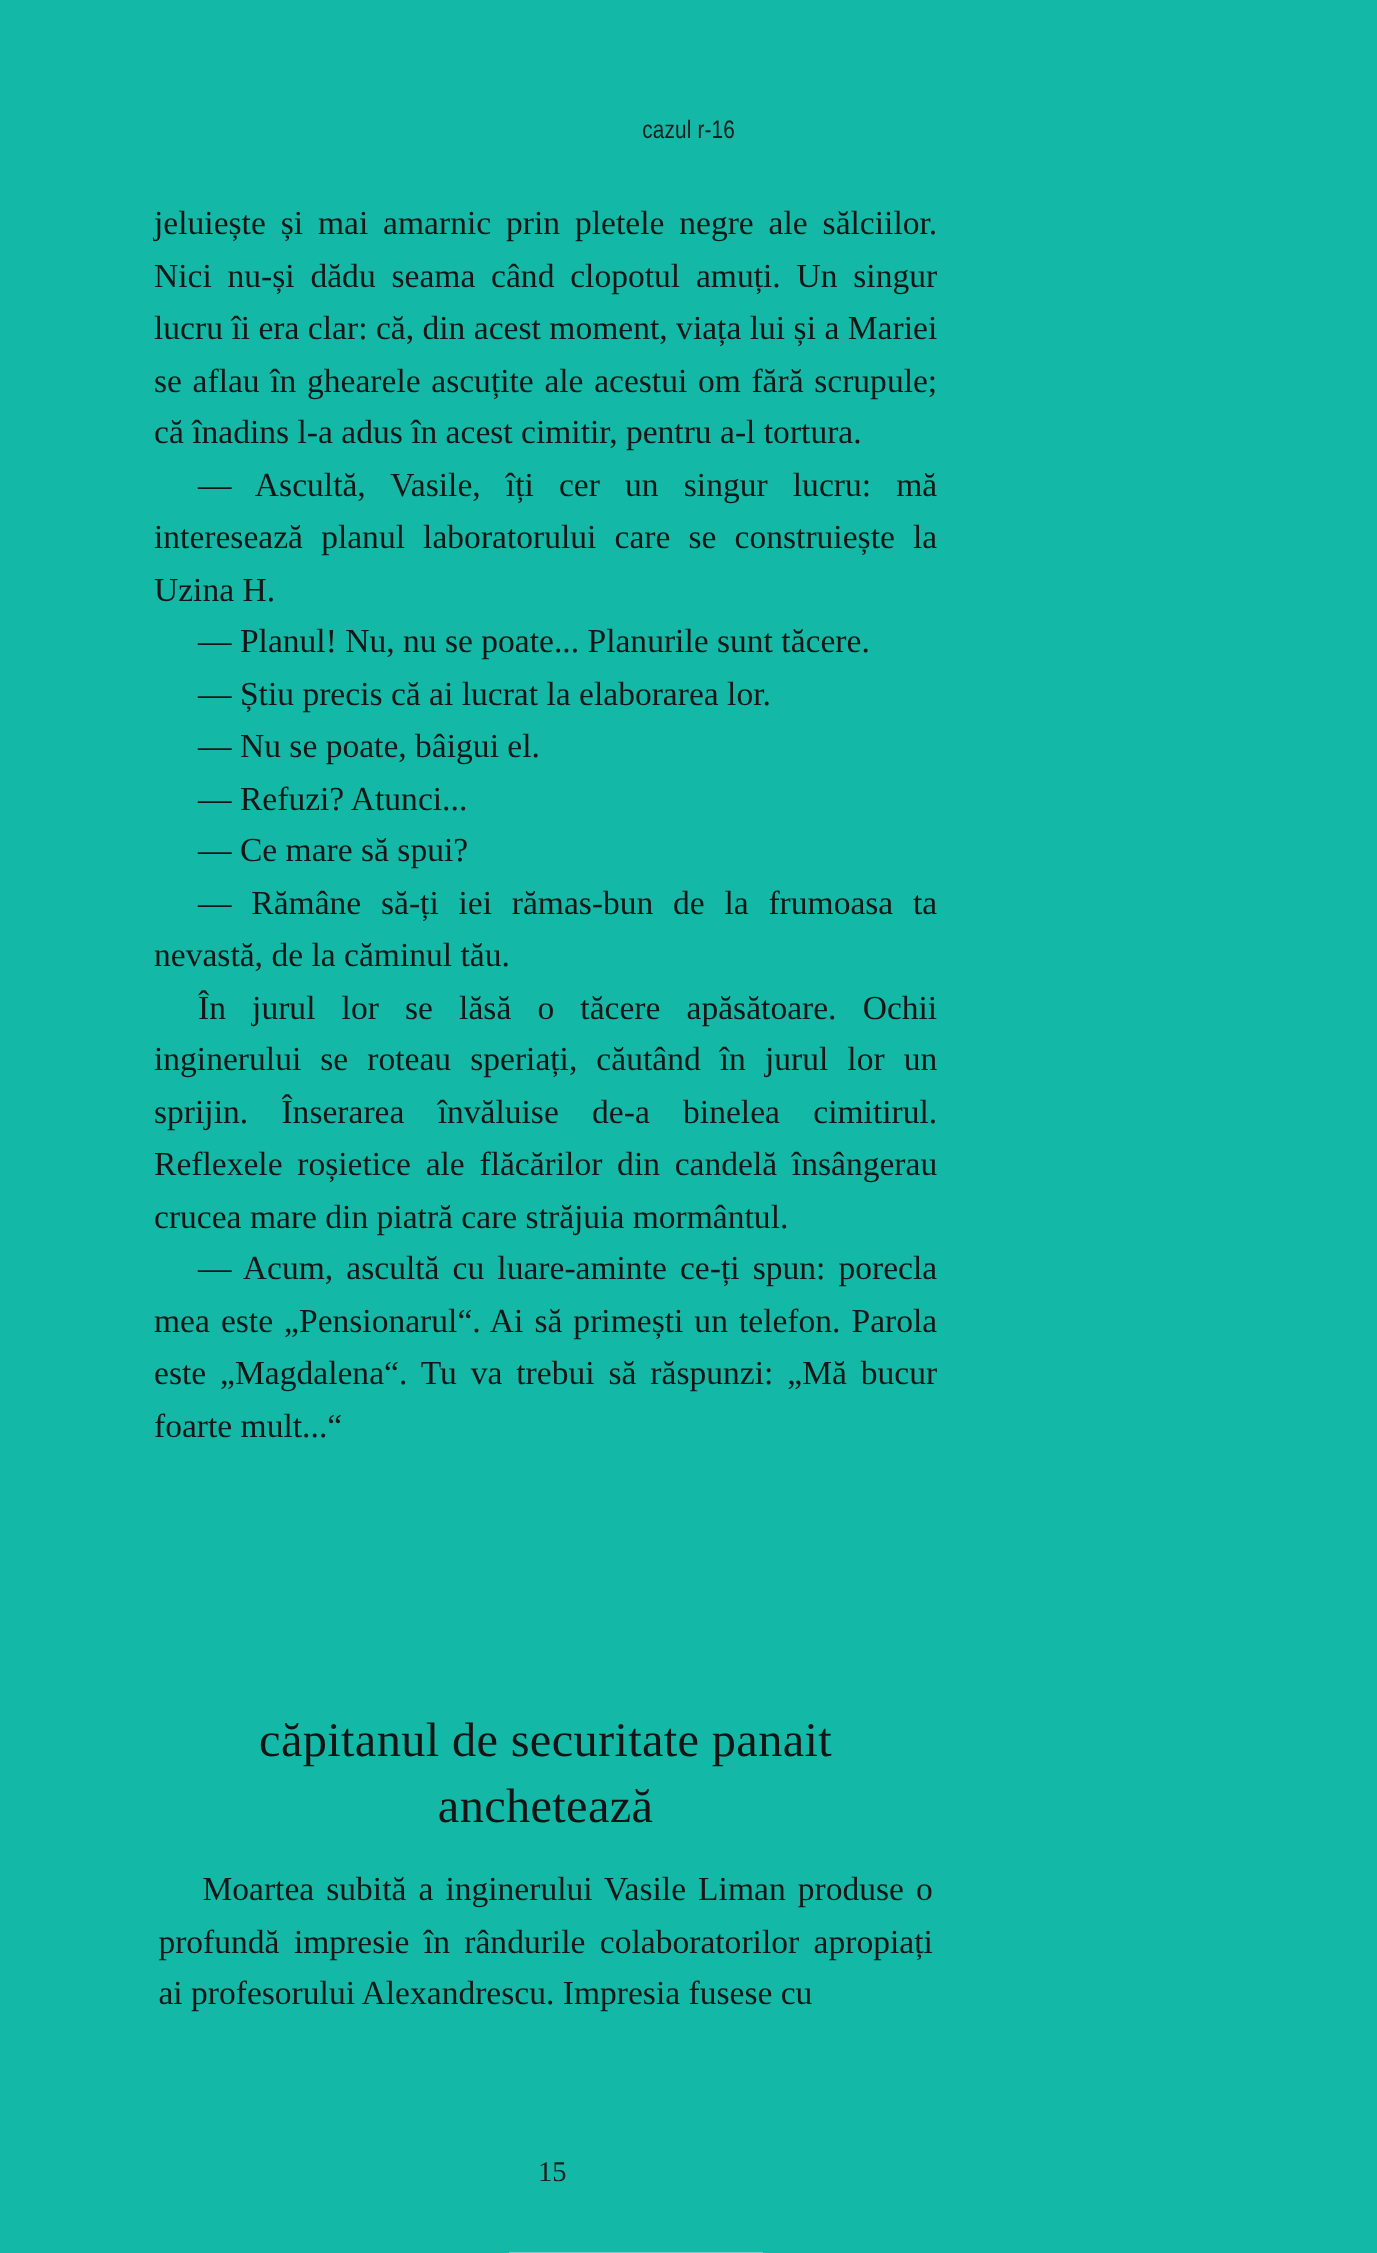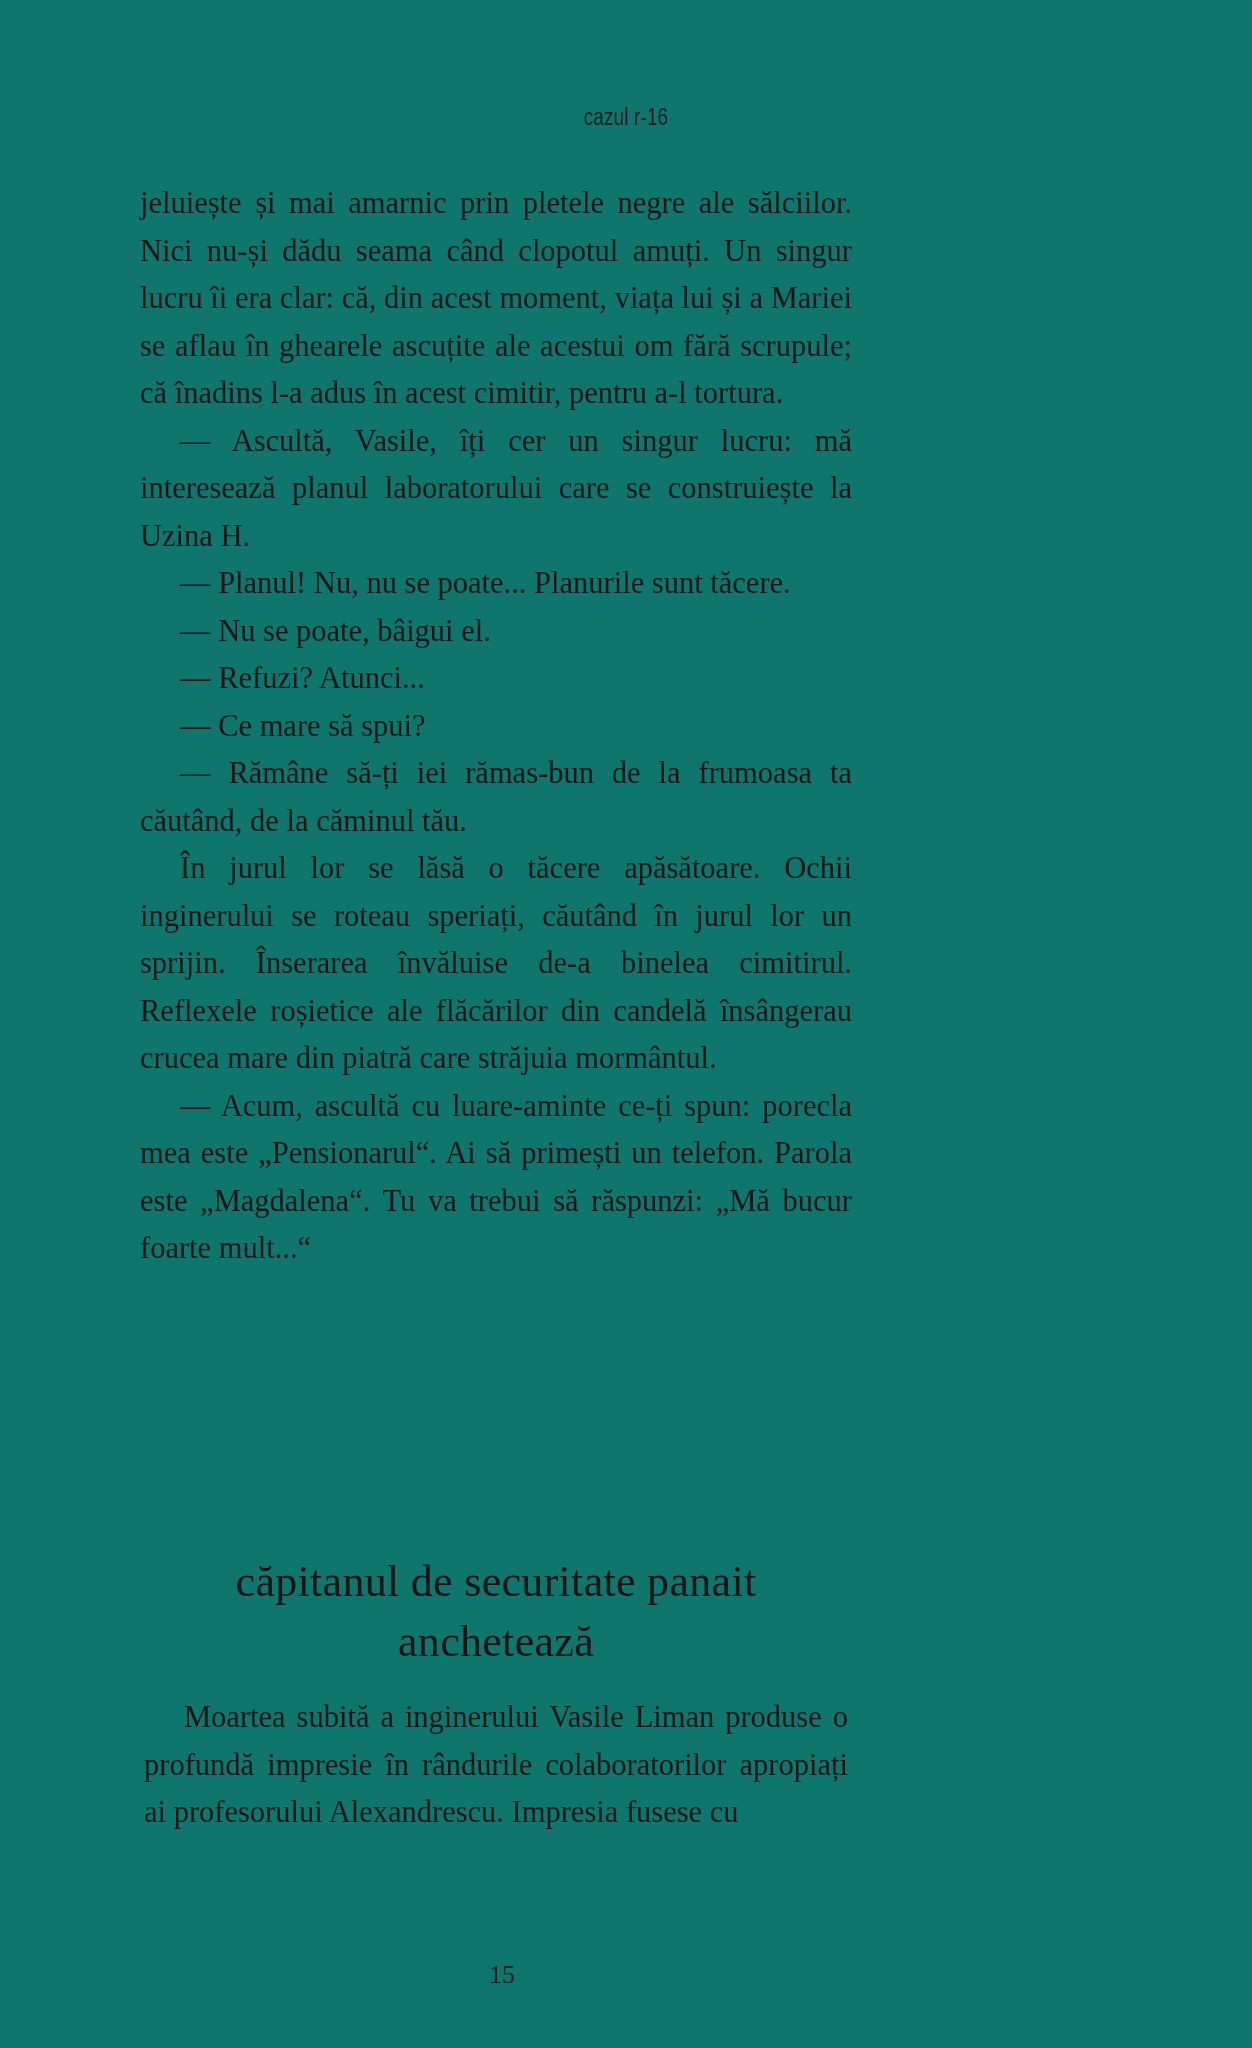--- a/index.html
+++ b/index.html
@@ -7,21 +7,21 @@
     margin: 0;
     padding: 0;
     background: #ffffff;
   }
 
   .page {
     position: relative;
     width: 1252px;
     height: 2048px;
     margin: 0 auto;
-    background: #0f766e;
+    background: #14b8a6;
     overflow: hidden;
     box-sizing: border-box;
   }
 
   
   .running-head {
     position: absolute;
     top: 104px;
     left: 0;
     width: 1252px;
@@ -128,28 +128,29 @@
   <div class="running-head">cazul r-16</div>
 
   <div class="textblock">
 
     <p class="cont">jeluiește și mai amarnic prin pletele negre ale sălciilor. Nici nu-și dădu seama când clopotul amuți. Un singur lucru îi era clar: că, din acest moment, viața lui și a Mariei se aflau în ghearele ascuțite ale acestui om fără scrupule; că înadins l-a adus în acest cimitir, pentru a-l tortura.</p>
 
     <p class="indent">— Ascultă, Vasile, îți cer un singur lucru: mă interesează planul laboratorului care se construiește la Uzina H.</p>
 
     <p class="short">— Planul! Nu, nu se poate... Planurile sunt tăcere.</p>
 
+    <p class="short">— Știu precis că ai lucrat la elaborarea lor.</p>
 
     <p class="short">— Nu se poate, bâigui el.</p>
 
     <p class="short">— Refuzi? Atunci...</p>
 
     <p class="short">— Ce mare să spui?</p>
 
-    <p class="indent">— Rămâne să-ți iei rămas-bun de la frumoasa ta căutând, de la căminul tău.</p>
+    <p class="indent">— Rămâne să-ți iei rămas-bun de la frumoasa ta nevastă, de la căminul tău.</p>
 
     <p class="indent">În jurul lor se lăsă o tăcere apăsătoare. Ochii inginerului se roteau speriați, căutând în jurul lor un sprijin. Înserarea învăluise de-a binelea cimitirul. Reflexele roșietice ale flăcărilor din candelă însângerau crucea mare din piatră care străjuia mormântul.</p>
 
     <p class="indent">— Acum, ascultă cu luare-aminte ce-ți spun: porecla mea este „Pensionarul“. Ai să primești un telefon. Parola este „Magdalena“. Tu va trebui să răspunzi: „Mă bucur foarte mult...“</p>
 
   </div>
 
   <div class="chapter-heading">
     <span class="hl">căpitanul de securitate panait</span>
     <span class="hl">anchetează</span>

